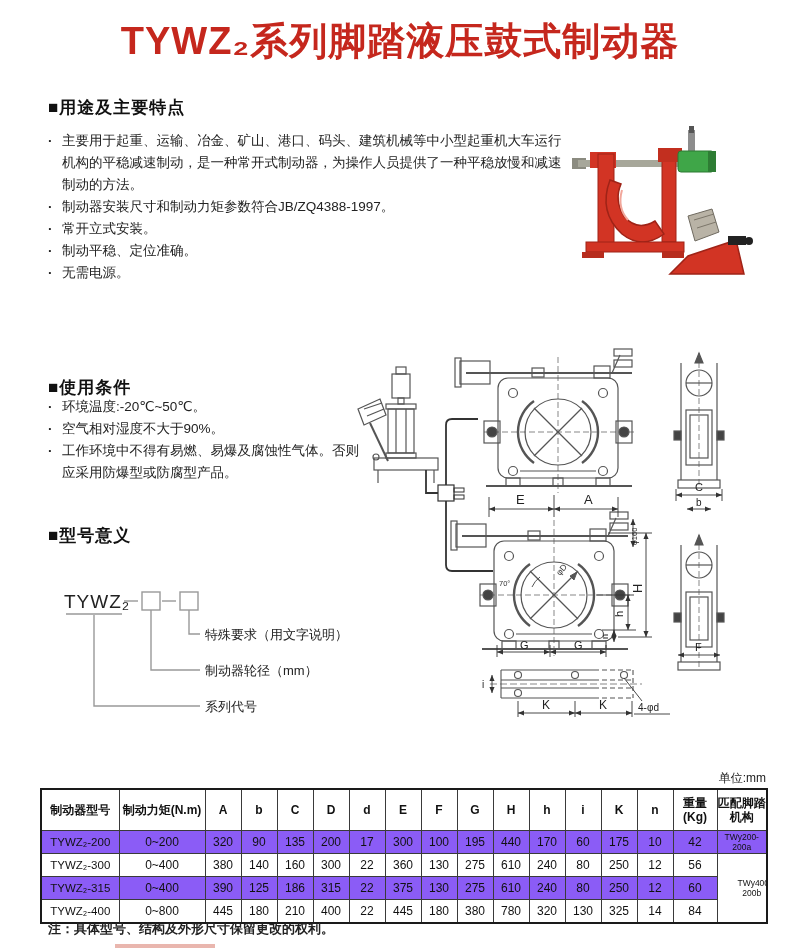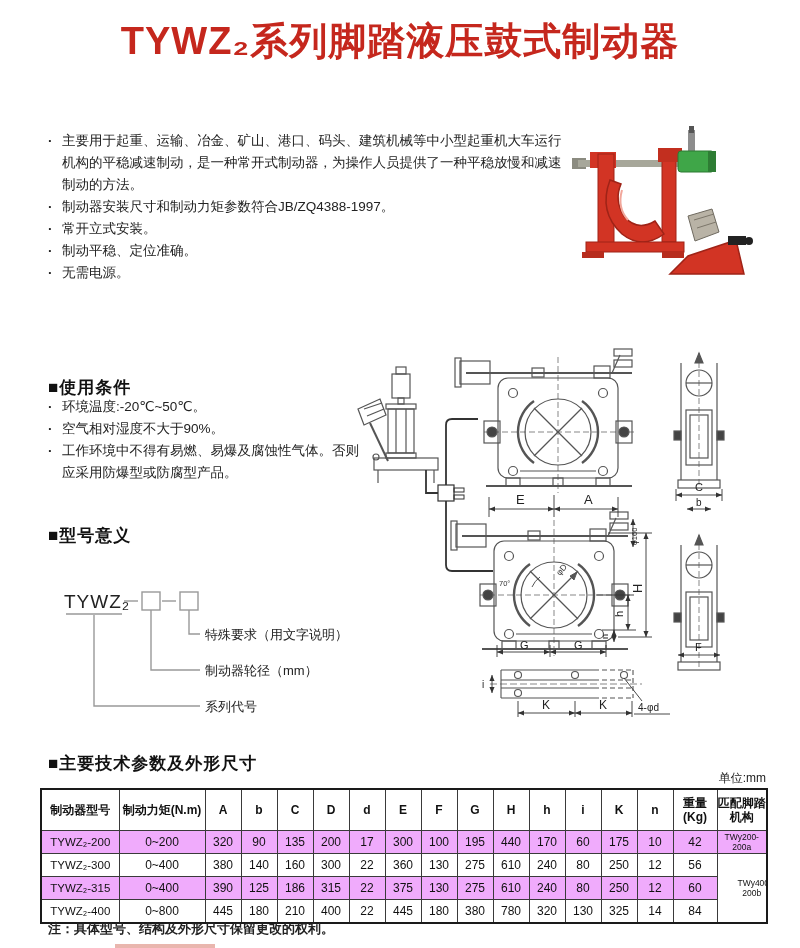--- a/index.html
+++ b/index.html
@@ -22,34 +22,35 @@
   .drawing{position:absolute;left:356px;top:345px;}
   .model-diagram{position:absolute;left:58px;top:584px;}
   .unit{position:absolute;left:40px;top:770px;width:726px;text-align:right;font-size:12px;color:#222;}
   .spec-table{position:absolute;left:40px;top:788px;width:726px;border-collapse:collapse;
               table-layout:fixed;font-size:12px;color:#111;}
   .spec-table th,.spec-table td{border:1px solid #3a3a3a;text-align:center;vertical-align:middle;
               padding:0;overflow:hidden;background:#fff;}
   .spec-table{border:2px solid #1a1a1a;}
   .spec-table thead th{height:40px;font-weight:bold;font-size:12px;line-height:1.2;}
   .spec-table tbody td{height:22px;}
-  .spec-table tr.shade td{background:#f0abfc;}
+  .spec-table tr.shade td{background:#8b5cf6;}
   .spec-table td.c-match{font-size:8.5px;}
   .spec-table td.c-model{font-size:11.5px;}
   .note{position:absolute;left:48px;top:920px;font-size:13px;font-weight:600;color:#222;}
   .footer-mark{position:absolute;left:115px;top:944px;width:100px;height:4px;background:#e9b6ae;}
   svg text{font-family:"Liberation Sans","DejaVu Sans",sans-serif;}
 </style>
 </head>
 <body>
 
 <div class="page">
 
   <div class="title">TYWZ₂系列脚踏液压鼓式制动器</div>
 
+  <div class="sec-heading h-features">■用途及主要特点</div>
   <div class="bullets b-features">
     <div class="bullet">
         <span class="dot">·</span>
         <span class="txt">主要用于起重、运输、冶金、矿山、港口、码头、建筑机械等中小型起重机大车运行机构的平稳减速制动，是一种常开式制动器，为操作人员提供了一种平稳放慢和减速制动的方法。</span>
       </div>
     <div class="bullet">
         <span class="dot">·</span>
         <span class="txt">制动器安装尺寸和制动力矩参数符合JB/ZQ4388-1997。</span>
       </div>
     <div class="bullet">
@@ -291,21 +292,20 @@
         <path d="M 131 26 V 50 H 142"></path>
         <path d="M 93 26 V 86 H 142"></path>
         <path d="M 36 31 V 122 H 142"></path>
       </g>
       <text x="147" y="55" font-size="13" fill="#222">特殊要求（用文字说明）</text>
       <text x="147" y="91" font-size="13" fill="#222">制动器轮径（mm）</text>
       <text x="147" y="127" font-size="13" fill="#222">系列代号</text>
     </svg>
   </div>
 
-  <div class="sec-heading h-specs">■主要技术参数及外形尺寸</div>
   <div class="unit">单位:mm</div>
 
   <table class="spec-table">
     <colgroup>
       <col style="width:78px">
         <col style="width:86px">
       <col style="width:36px">
         <col style="width:36px">
         <col style="width:36px">
         <col style="width:36px">

